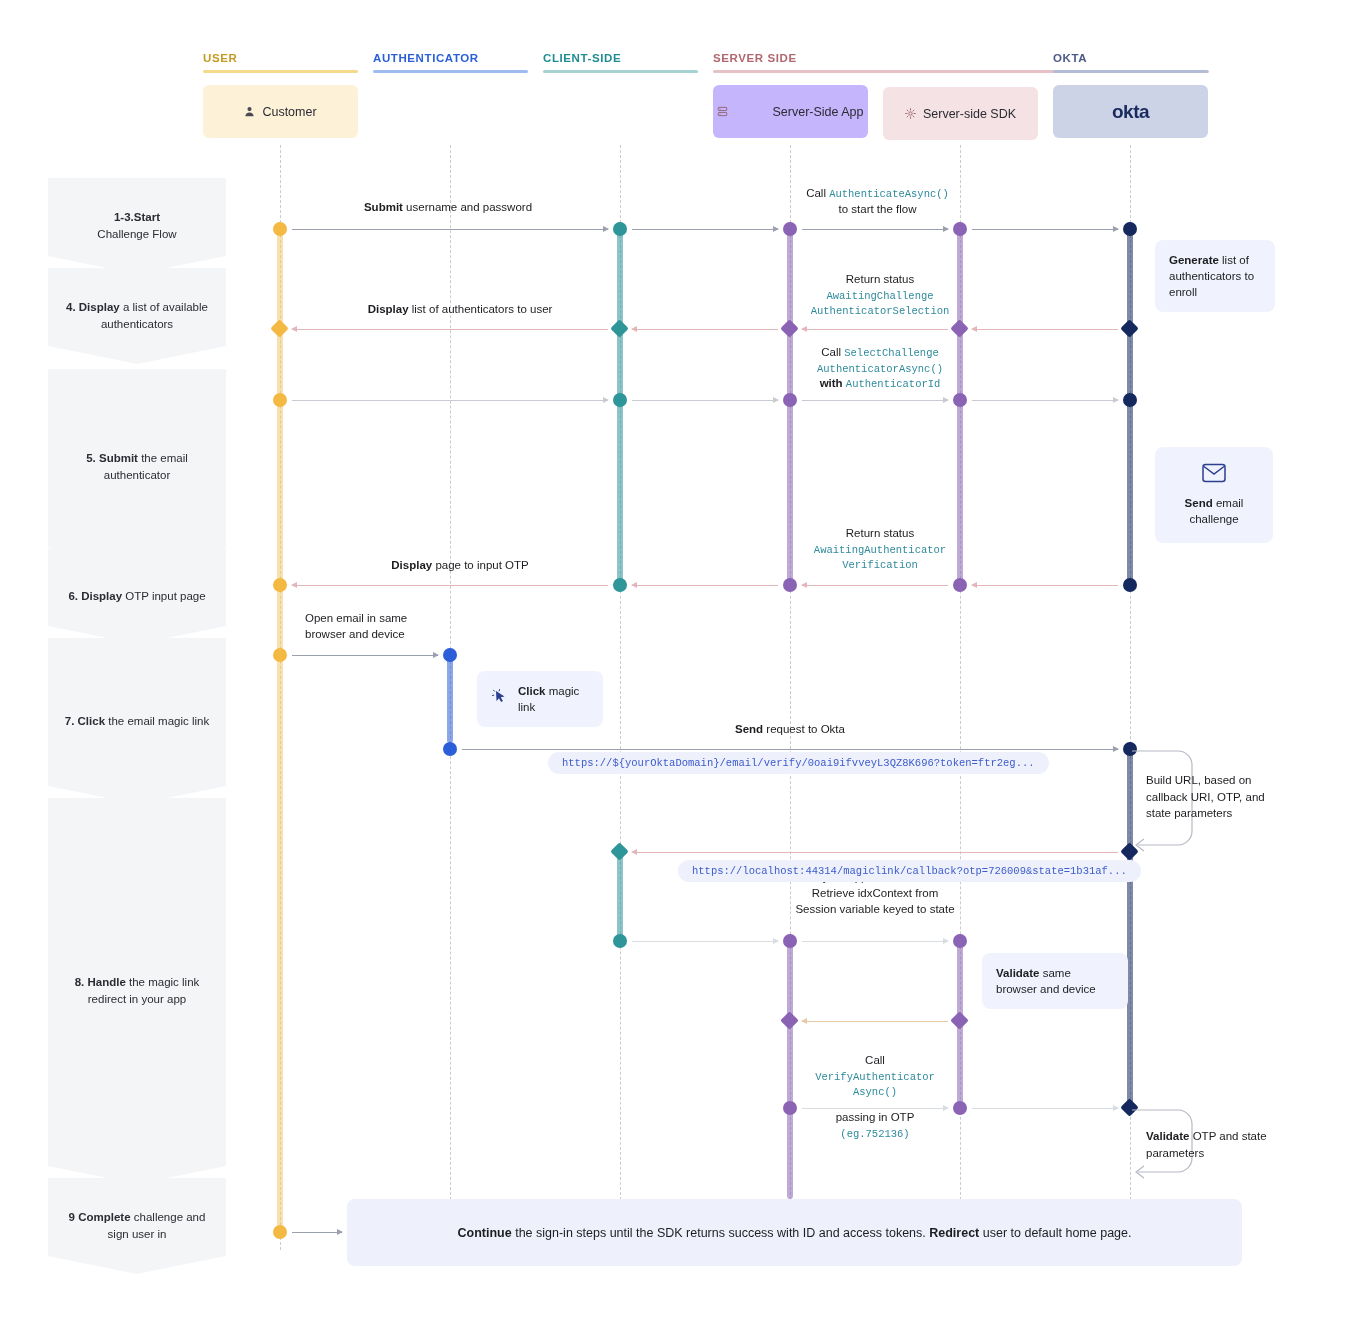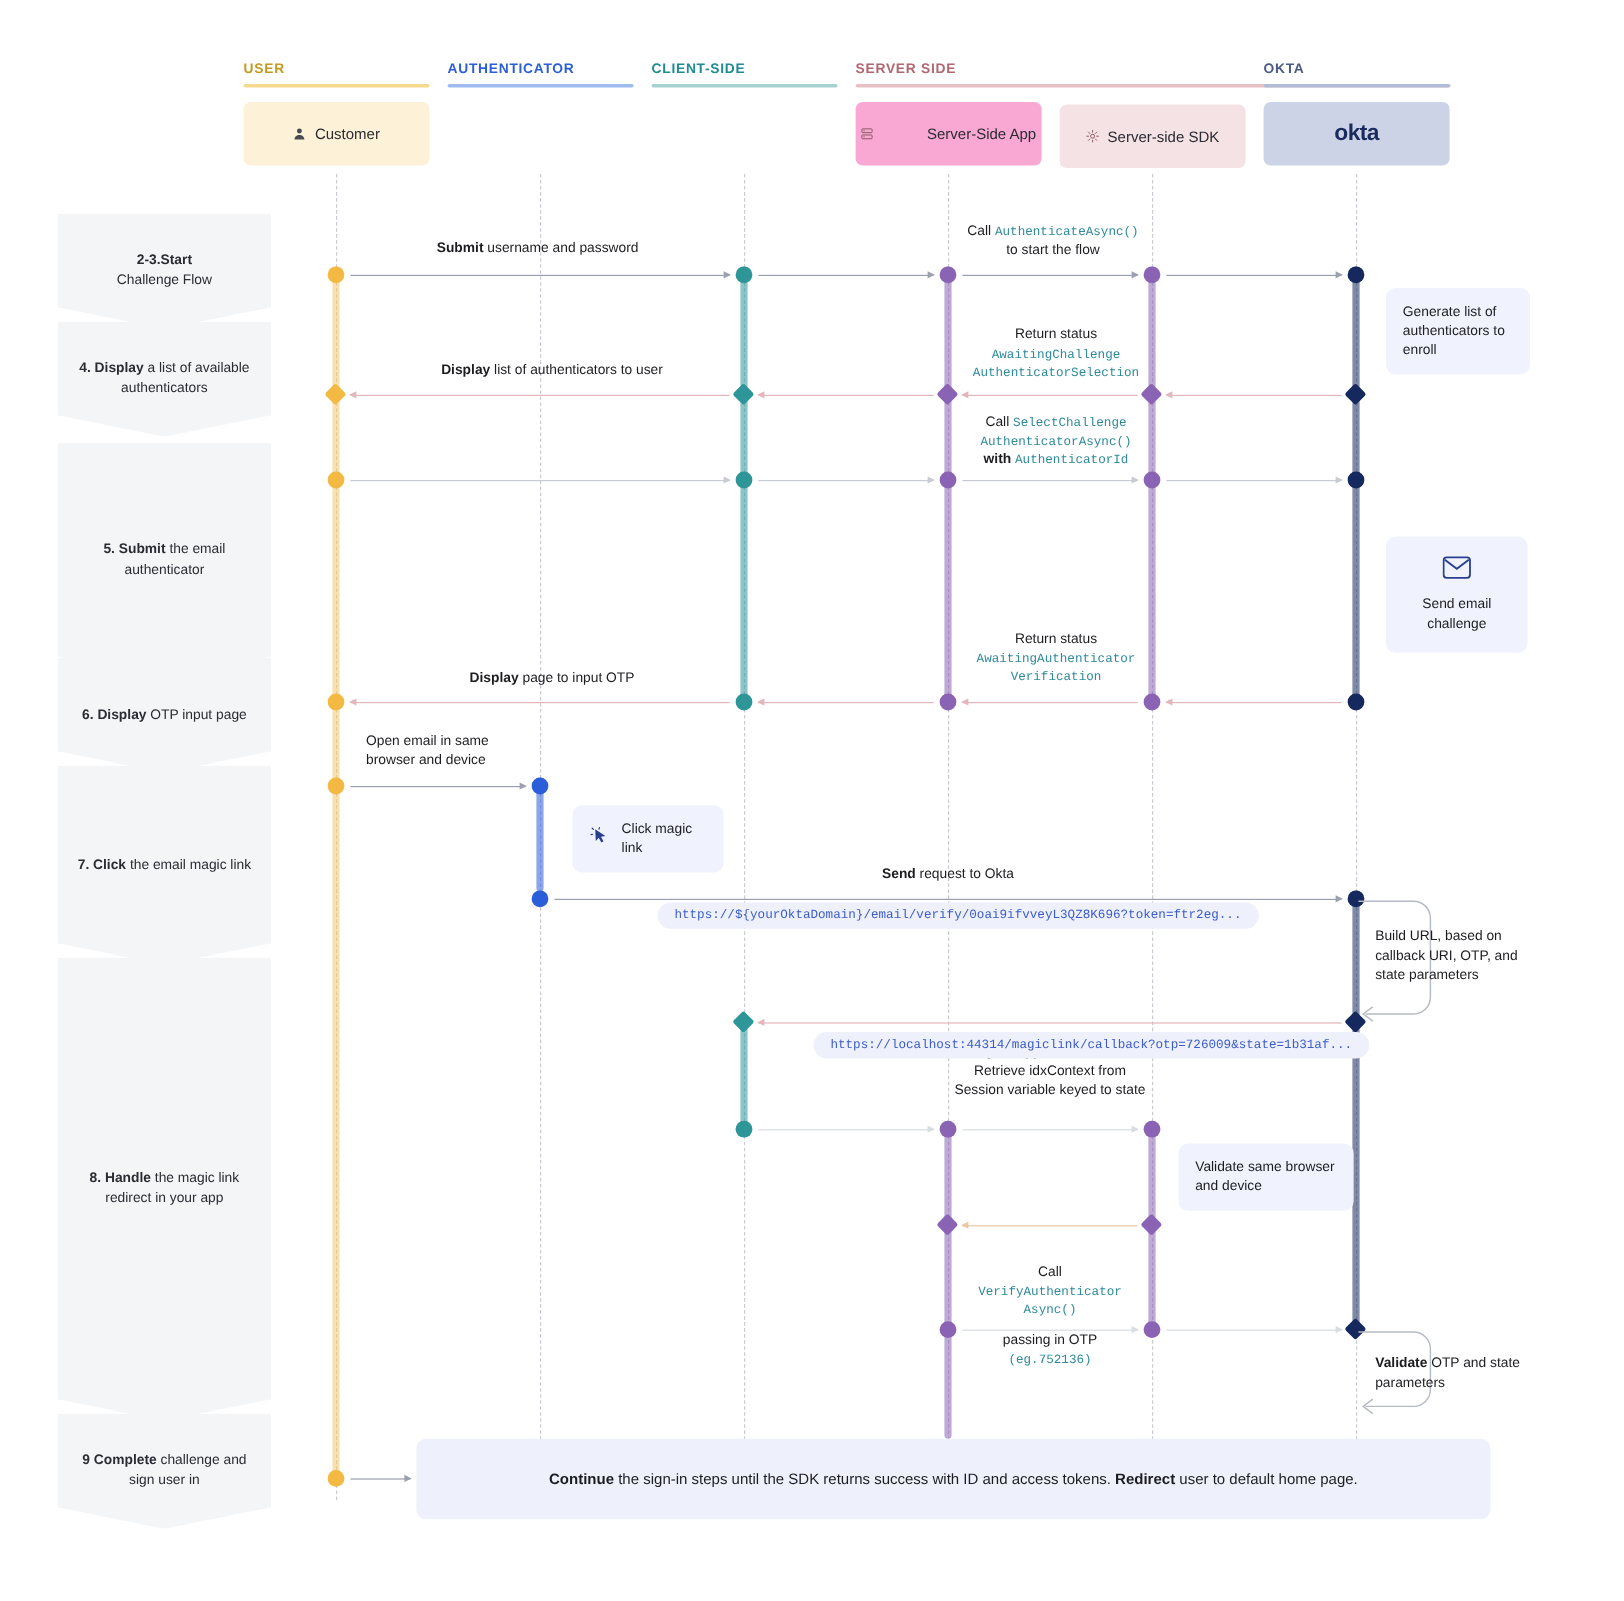--- a/index.html
+++ b/index.html
@@ -57,21 +57,21 @@
   
   .dot{position:absolute;width:14px;height:14px;border-radius:50%;}
   .dia{position:absolute;width:13px;height:13px;transform:rotate(45deg);border-radius:2px;}
 
   
   .bubble{
     position:absolute;background:#f0f3fd;border-radius:8px;
     font-size:11.5px;line-height:1.4;color:#1d1d21;
     padding:12px 14px;box-sizing:border-box;
   }
-  .bubble b{font-weight:400;}
+  .bubble b{font-weight:700;}
   .bubble.center{text-align:center;}
 
   
   .pill{
     position:absolute;background:#eef1fb;border-radius:13px;
     font-family:"Liberation Mono", monospace;font-size:10.5px;color:#3c5ccc;
     padding:5px 14px;white-space:nowrap;
   }
 
   
@@ -113,21 +113,21 @@
   </div>
 
   <div class="col-head" style="left:543px;top:52px;width:155px;">
     <div class="col-title" style="color:#1f8c92;">CLIENT-SIDE</div>
     <div class="col-rule" style="background:#a6d2d2;"></div>
   </div>
 
   <div class="col-head" style="left:713px;top:52px;width:155px;">
     <div class="col-title" style="color:#b1676f;">SERVER SIDE</div>
     <div class="col-rule" style="background:#e6c2c6;width:496px;"></div>
-    <div class="col-box" style="background:#f9a8d4;gap:44px;">
+    <div class="col-box" style="background:#c4b5fd;gap:44px;">
       <span class="ic">
         <svg width="11" height="11" viewBox="0 0 16 16">
             <rect x="1.8" y="2" width="12.4" height="4.6" rx="1" fill="none" stroke="#8d5a61" stroke-width="1.2"></rect>
             <rect x="1.8" y="9.4" width="12.4" height="4.6" rx="1" fill="none" stroke="#8d5a61" stroke-width="1.2"></rect>
             <circle cx="4.4" cy="4.3" r=".8" fill="#8d5a61"></circle>
             <circle cx="4.4" cy="11.7" r=".8" fill="#8d5a61"></circle>
           </svg>
       </span>
       <span>Server-Side App</span>
     </div>
@@ -147,21 +147,21 @@
 
   <div class="col-head" style="left:1053px;top:52px;width:155px;">
     <div class="col-title" style="color:#4b5a85;">OKTA</div>
     <div class="col-rule" style="background:#b3bcd6;"></div>
     <div class="col-box" style="background:#ccd3e6;">
       <span class="okta-logo">okta</span>
     </div>
   </div>
 
   <div class="step" style="top:178px;height:96px;">
-    <div><b>2-3.Start</b><br><span>Challenge Flow</span></div>
+    <div><b>1-3.Start</b><br><span>Challenge Flow</span></div>
   </div>
   <div class="step" style="top:268px;height:96px;">
     <div><b>4. Display</b><span> a list of available authenticators</span></div>
   </div>
   <div class="step" style="top:369px;height:196px;">
     <div><b>5. Submit</b><span> the email authenticator</span></div>
   </div>
   <div class="step" style="top:548px;height:96px;">
     <div><b>6. Display</b><span> OTP input page</span></div>
   </div>

